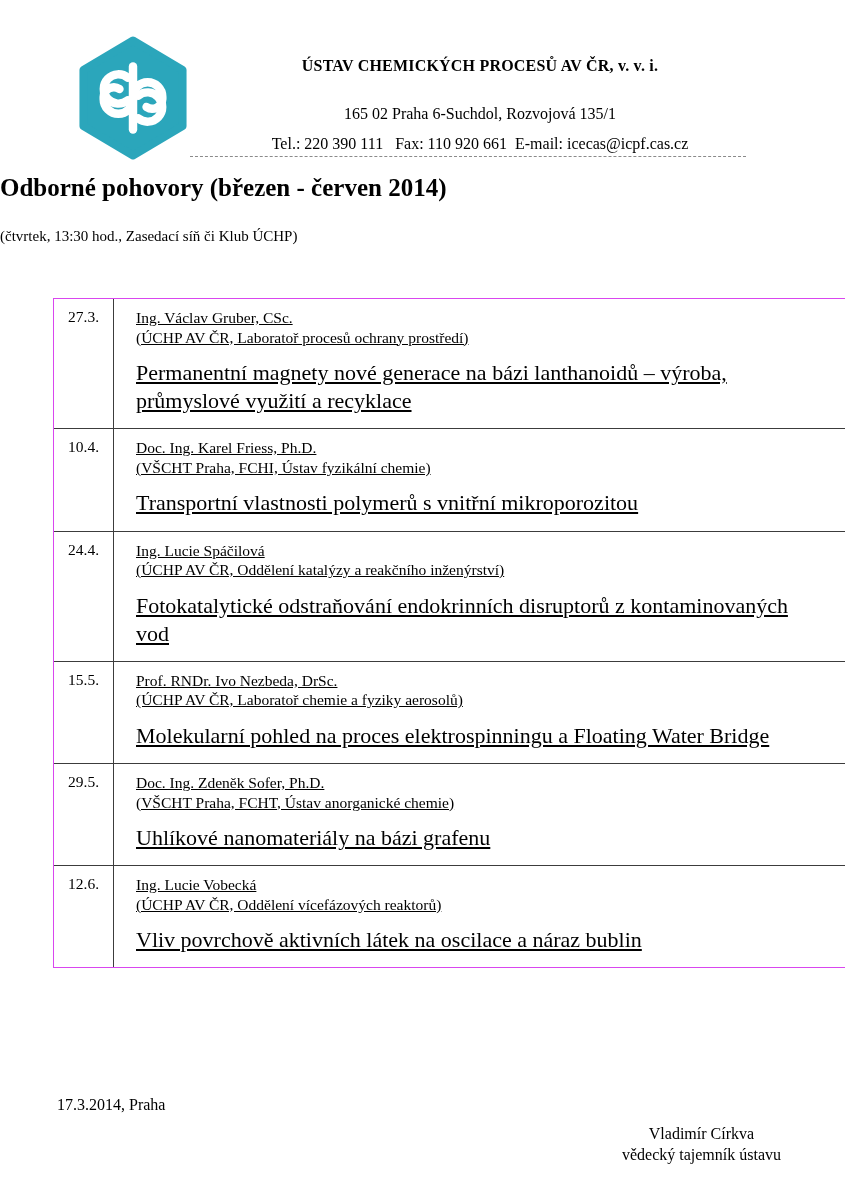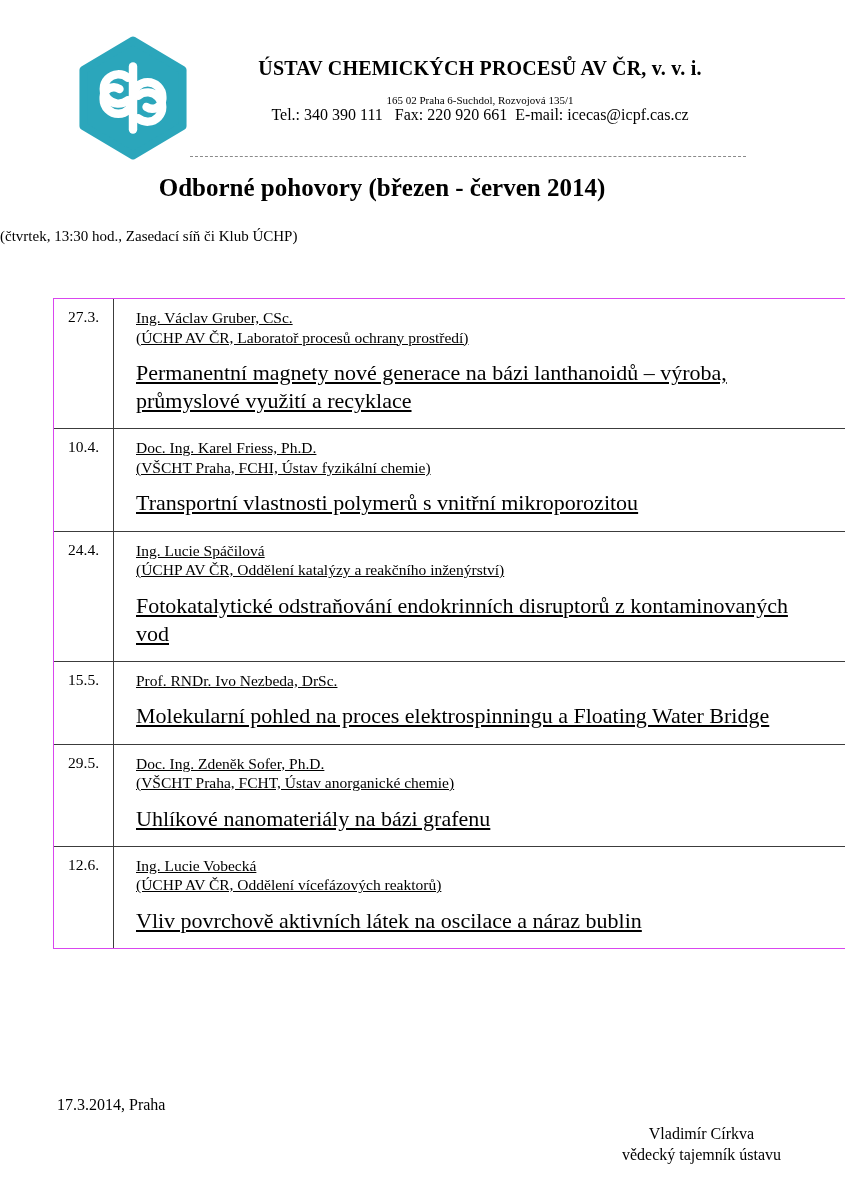--- a/index.html
+++ b/index.html
@@ -10,31 +10,31 @@
     font-family:"Liberation Serif", serif;
     color:#000;
     overflow:hidden;
   }
   
   .logo{position:absolute;left:76px;top:36px;width:114px;height:124px;}
   .header-text{
     position:absolute;left:180px;top:57px;width:600px;
     text-align:center;
   }
-  .institute-name{font-size:20px;font-weight:bold;letter-spacing:.2px;margin-bottom:14px;}
-  .institute-address{font-size:11px;}
+  .institute-name{font-size:16px;font-weight:bold;letter-spacing:.2px;margin-bottom:30px;}
+  .institute-address{font-size:16px;margin-bottom:12px;}
   .institute-contact{font-size:16px;white-space:pre-wrap;}
   .header-divider{
     position:absolute;left:190px;top:156px;width:556px;height:0;
     border-top:1px dashed #8a8a8a;
   }
   
   .page-title{
     position:absolute;left:0;top:174px;width:764px;
-    text-align:center;font-size:25px;font-weight:bold;
+    text-align:left;font-size:25px;font-weight:bold;
   }
   .page-subtitle{
     position:absolute;left:0;top:228px;width:845px;
     text-align:left;font-size:15px;
   }
   
   .schedule{
     position:absolute;left:53px;top:298px;width:804px;
     border:1px solid #d946ef;
     box-sizing:border-box;
@@ -68,21 +68,21 @@
         <path d="M50,54 A13,13 0 0 1 76,54 L76,56 A9,9 0 0 1 62,63"></path>
         <path d="M50,56 A13,13 0 0 1 24,56 L24,54 A9,9 0 0 1 38,47"></path>
         <path d="M54.6,53 A13,13 0 1 1 54.6,73"></path>
       </g>
     </svg>
   </div>
 
   <div class="header-text">
     <div class="institute-name">ÚSTAV CHEMICKÝCH PROCESŮ AV ČR, v. v. i.</div>
     <div class="institute-address">165 02 Praha 6-Suchdol, Rozvojová 135/1</div>
-    <div class="institute-contact">Tel.: 340 390 111   Fax: 220 920 661  E-mail: icecas@icpf.cas.cz</div>
+    <div class="institute-contact">Tel.: 220 390 111   Fax: 110 920 661  E-mail: icecas@icpf.cas.cz</div>
   </div>
 
   <div class="header-divider"></div>
 
   <div class="page-title">Odborné pohovory (březen - červen 2014)</div>
   <div class="page-subtitle">(čtvrtek, 13:30 hod., Zasedací síň či Klub ÚCHP)</div>
 
   <div class="schedule">
 
     <div class="srow">
@@ -109,20 +109,21 @@
         <div class="speaker">Ing. Lucie Spáčilová</div>
         <div class="affil">(ÚCHP AV ČR, Oddělení katalýzy a reakčního inženýrství)</div>
         <div class="talk">Fotokatalytické odstraňování endokrinních disruptorů z kontaminovaných vod</div>
       </div>
     </div>
 
     <div class="srow">
       <div class="date-cell">15.5.</div>
       <div class="content-cell">
         <div class="speaker">Prof. RNDr. Ivo Nezbeda, DrSc.</div>
+        <div class="affil">(ÚCHP AV ČR, Laboratoř chemie a fyziky aerosolů)</div>
         <div class="talk">Molekularní pohled na proces elektrospinningu a Floating Water Bridge</div>
       </div>
     </div>
 
     <div class="srow">
       <div class="date-cell">29.5.</div>
       <div class="content-cell">
         <div class="speaker">Doc. Ing. Zdeněk Sofer, Ph.D.</div>
         <div class="affil">(VŠCHT Praha, FCHT, Ústav anorganické chemie)</div>
         <div class="talk">Uhlíkové nanomateriály na bázi grafenu</div>

